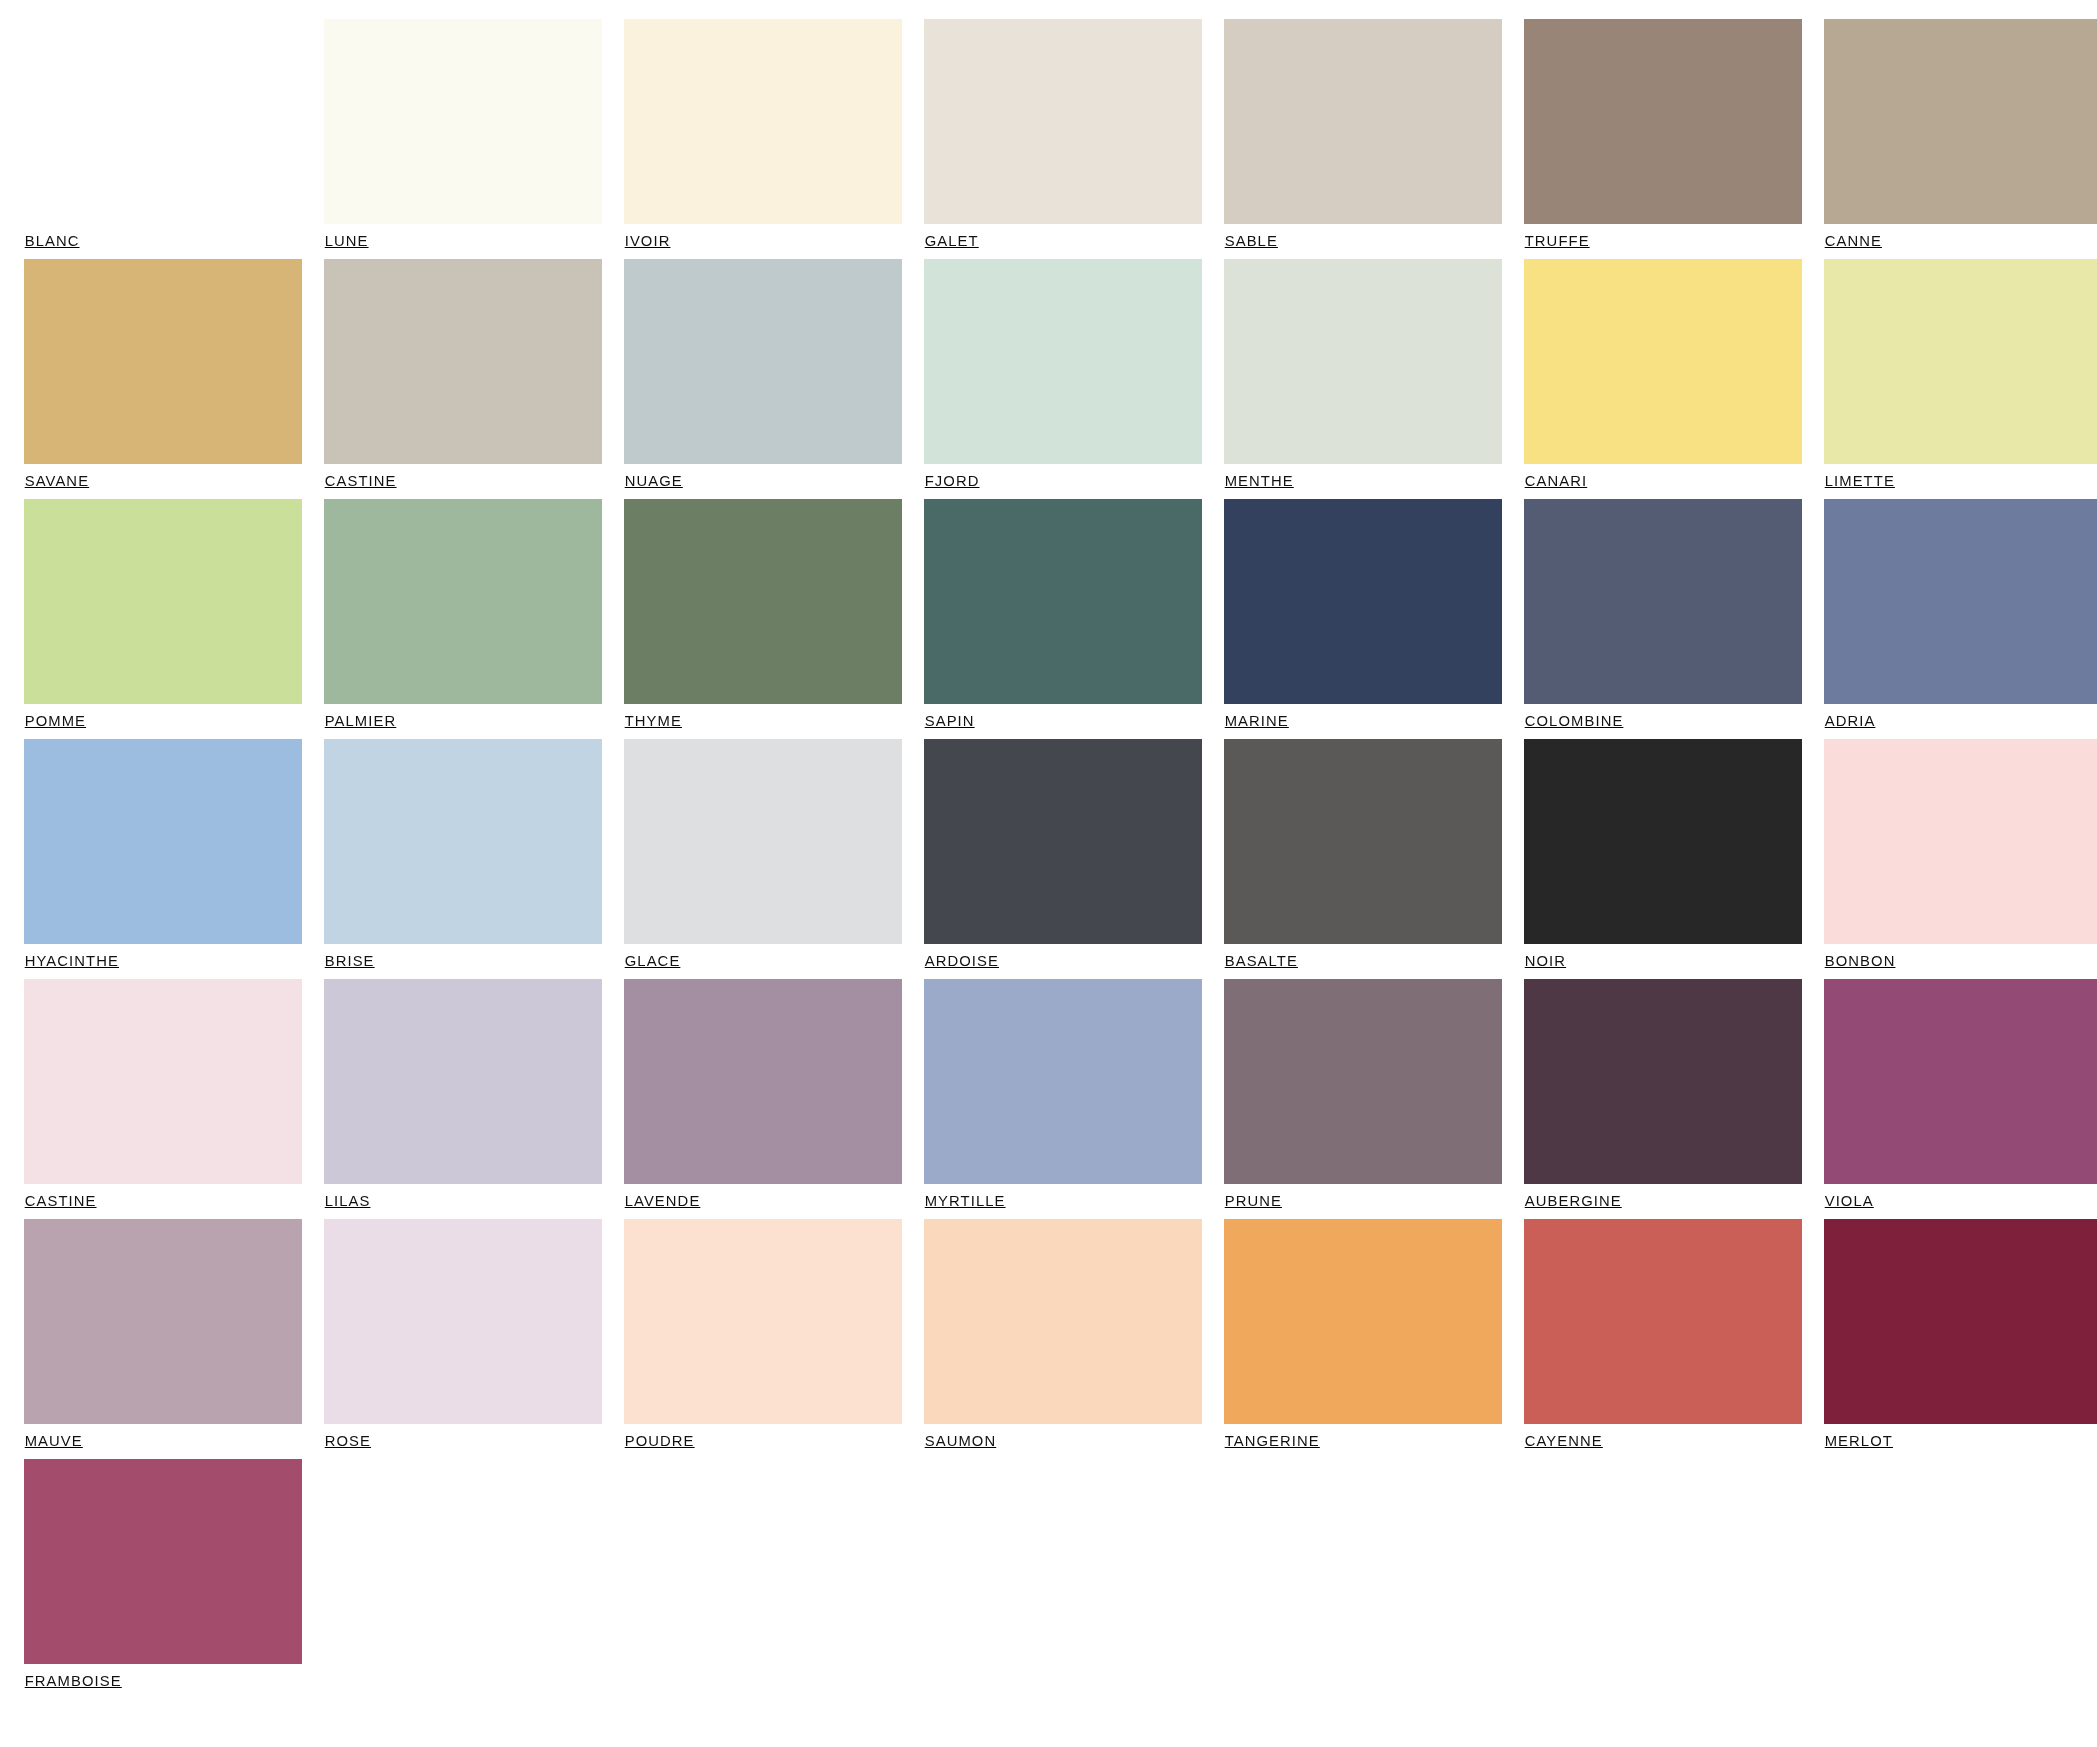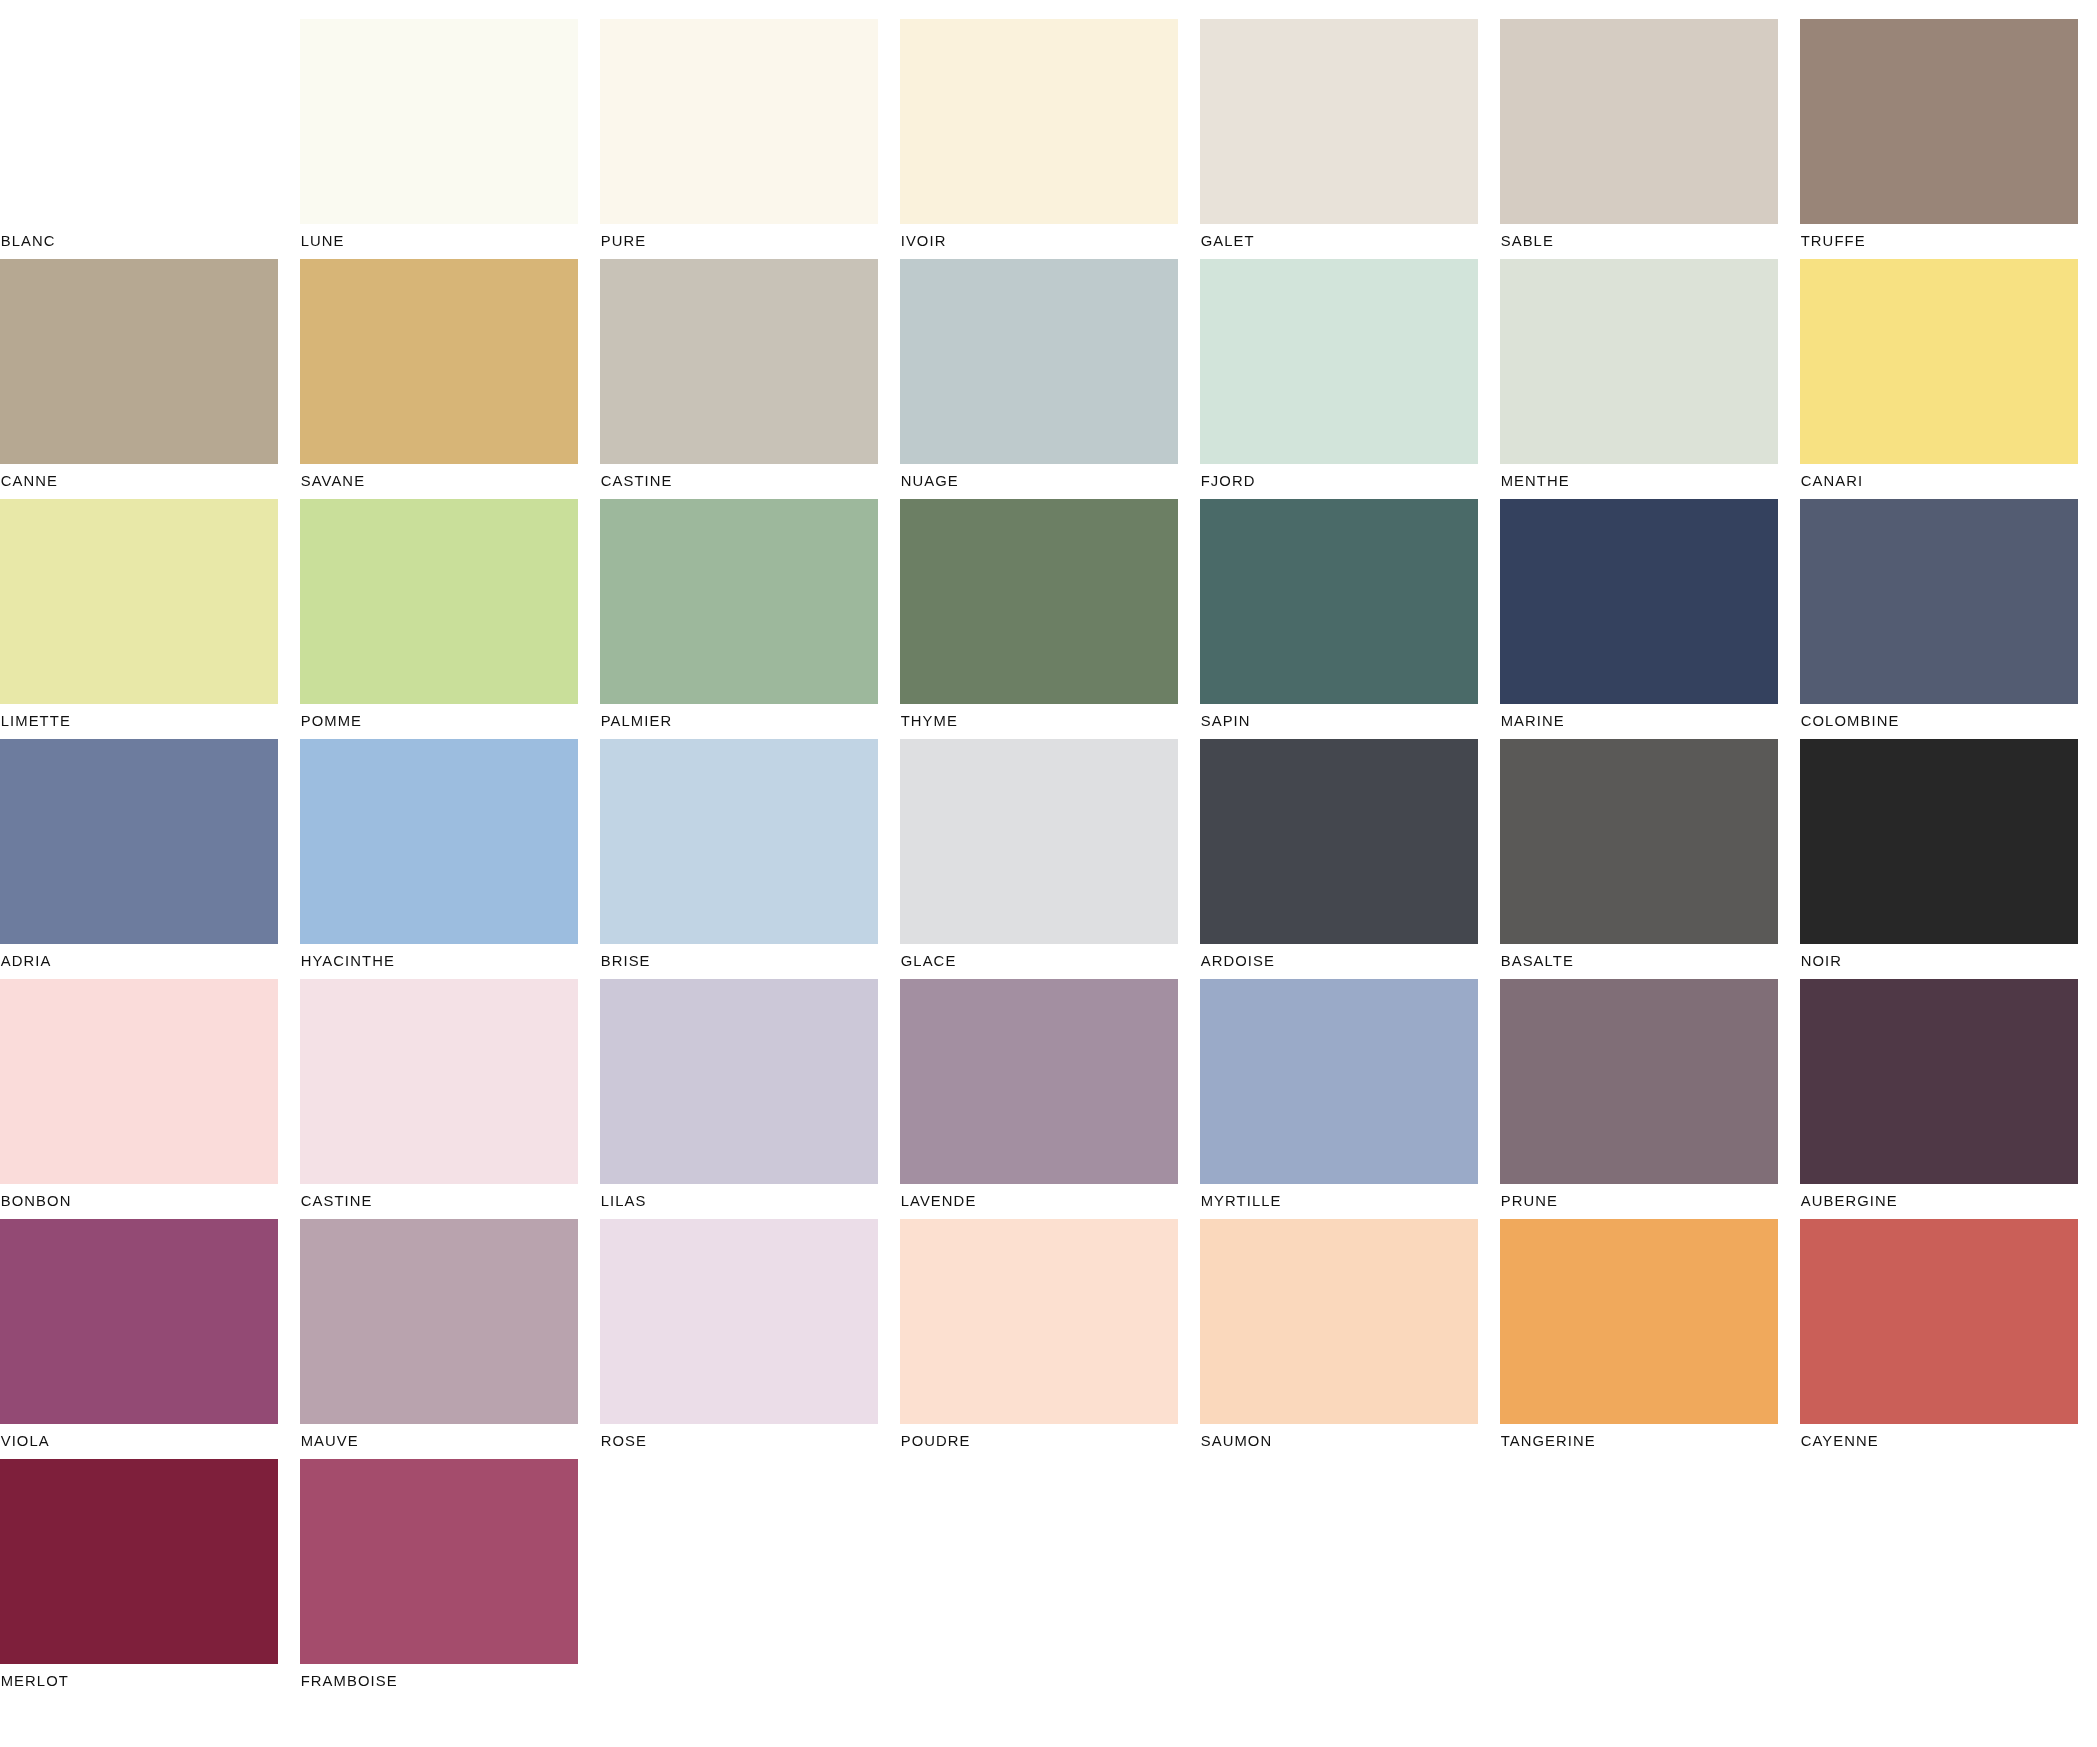--- a/index.html
+++ b/index.html
@@ -14,22 +14,23 @@
     height: 1748px;
     background: #ffffff;
     position: relative;
     padding: 0;
   }
   .palette-grid {
     display: grid;
     grid-template-columns: repeat(7, 300px);
     grid-template-rows: repeat(7, 240px);
     width: 1978px;
-    padding-left: 0;
+    padding-left: 24px;
     padding-top: 19px;
+    text-decoration: underline;
   }
   .swatch-cell {
     width: 300px;
     height: 240px;
     display: flex;
     flex-direction: column;
     justify-content: flex-start;
     position: relative;
   }
   .swatch-cell.empty-cell {
@@ -59,24 +60,20 @@
   <div class="palette-grid">
       <div class="swatch-cell">
         <div class="swatch-chip" style="background: rgb(255, 255, 255);"></div>
         <div class="swatch-label">BLANC</div>
       </div>
       <div class="swatch-cell">
         <div class="swatch-chip" style="background: rgb(250, 250, 241);"></div>
         <div class="swatch-label">LUNE</div>
       </div>
       <div class="swatch-cell">
-        <div class="swatch-chip" style="background: rgb(251, 247, 236);"></div>
-        <div class="swatch-label">PURE</div>
-      </div>
-      <div class="swatch-cell">
         <div class="swatch-chip" style="background: rgb(250, 242, 220);"></div>
         <div class="swatch-label">IVOIR</div>
       </div>
       <div class="swatch-cell">
         <div class="swatch-chip" style="background: rgb(232, 226, 217);"></div>
         <div class="swatch-label">GALET</div>
       </div>
       <div class="swatch-cell">
         <div class="swatch-chip" style="background: rgb(213, 204, 194);"></div>
         <div class="swatch-label">SABLE</div>

